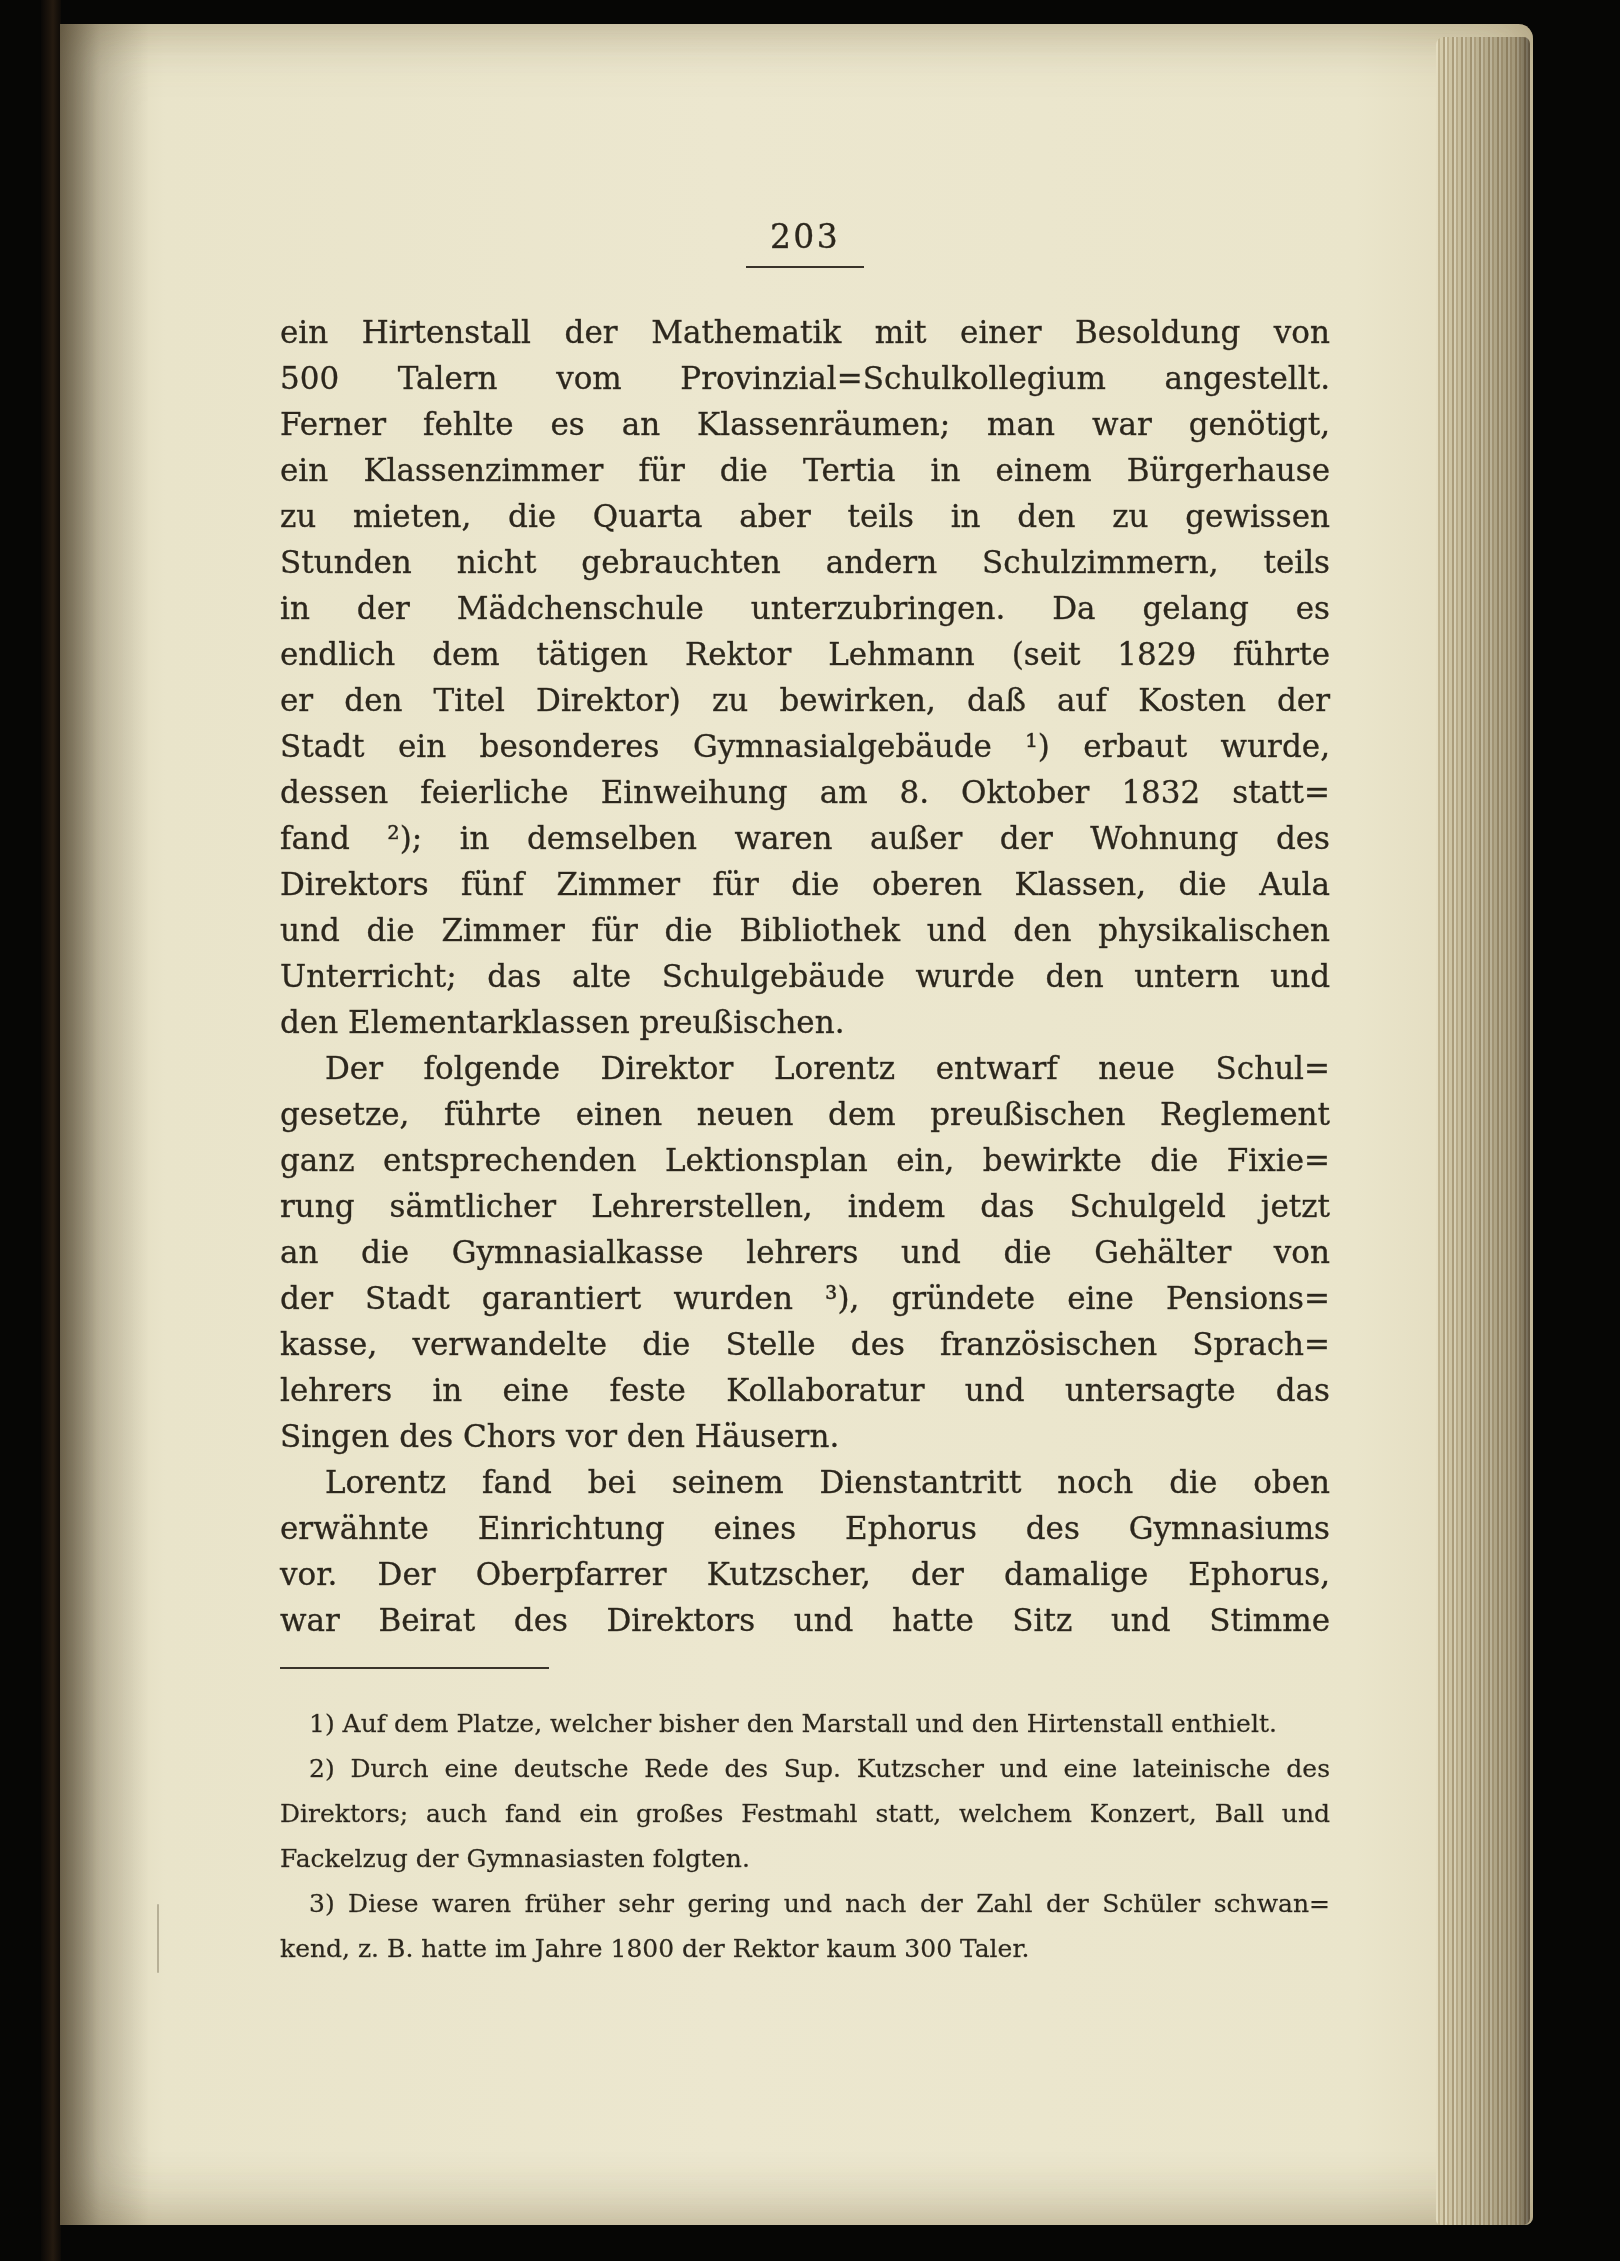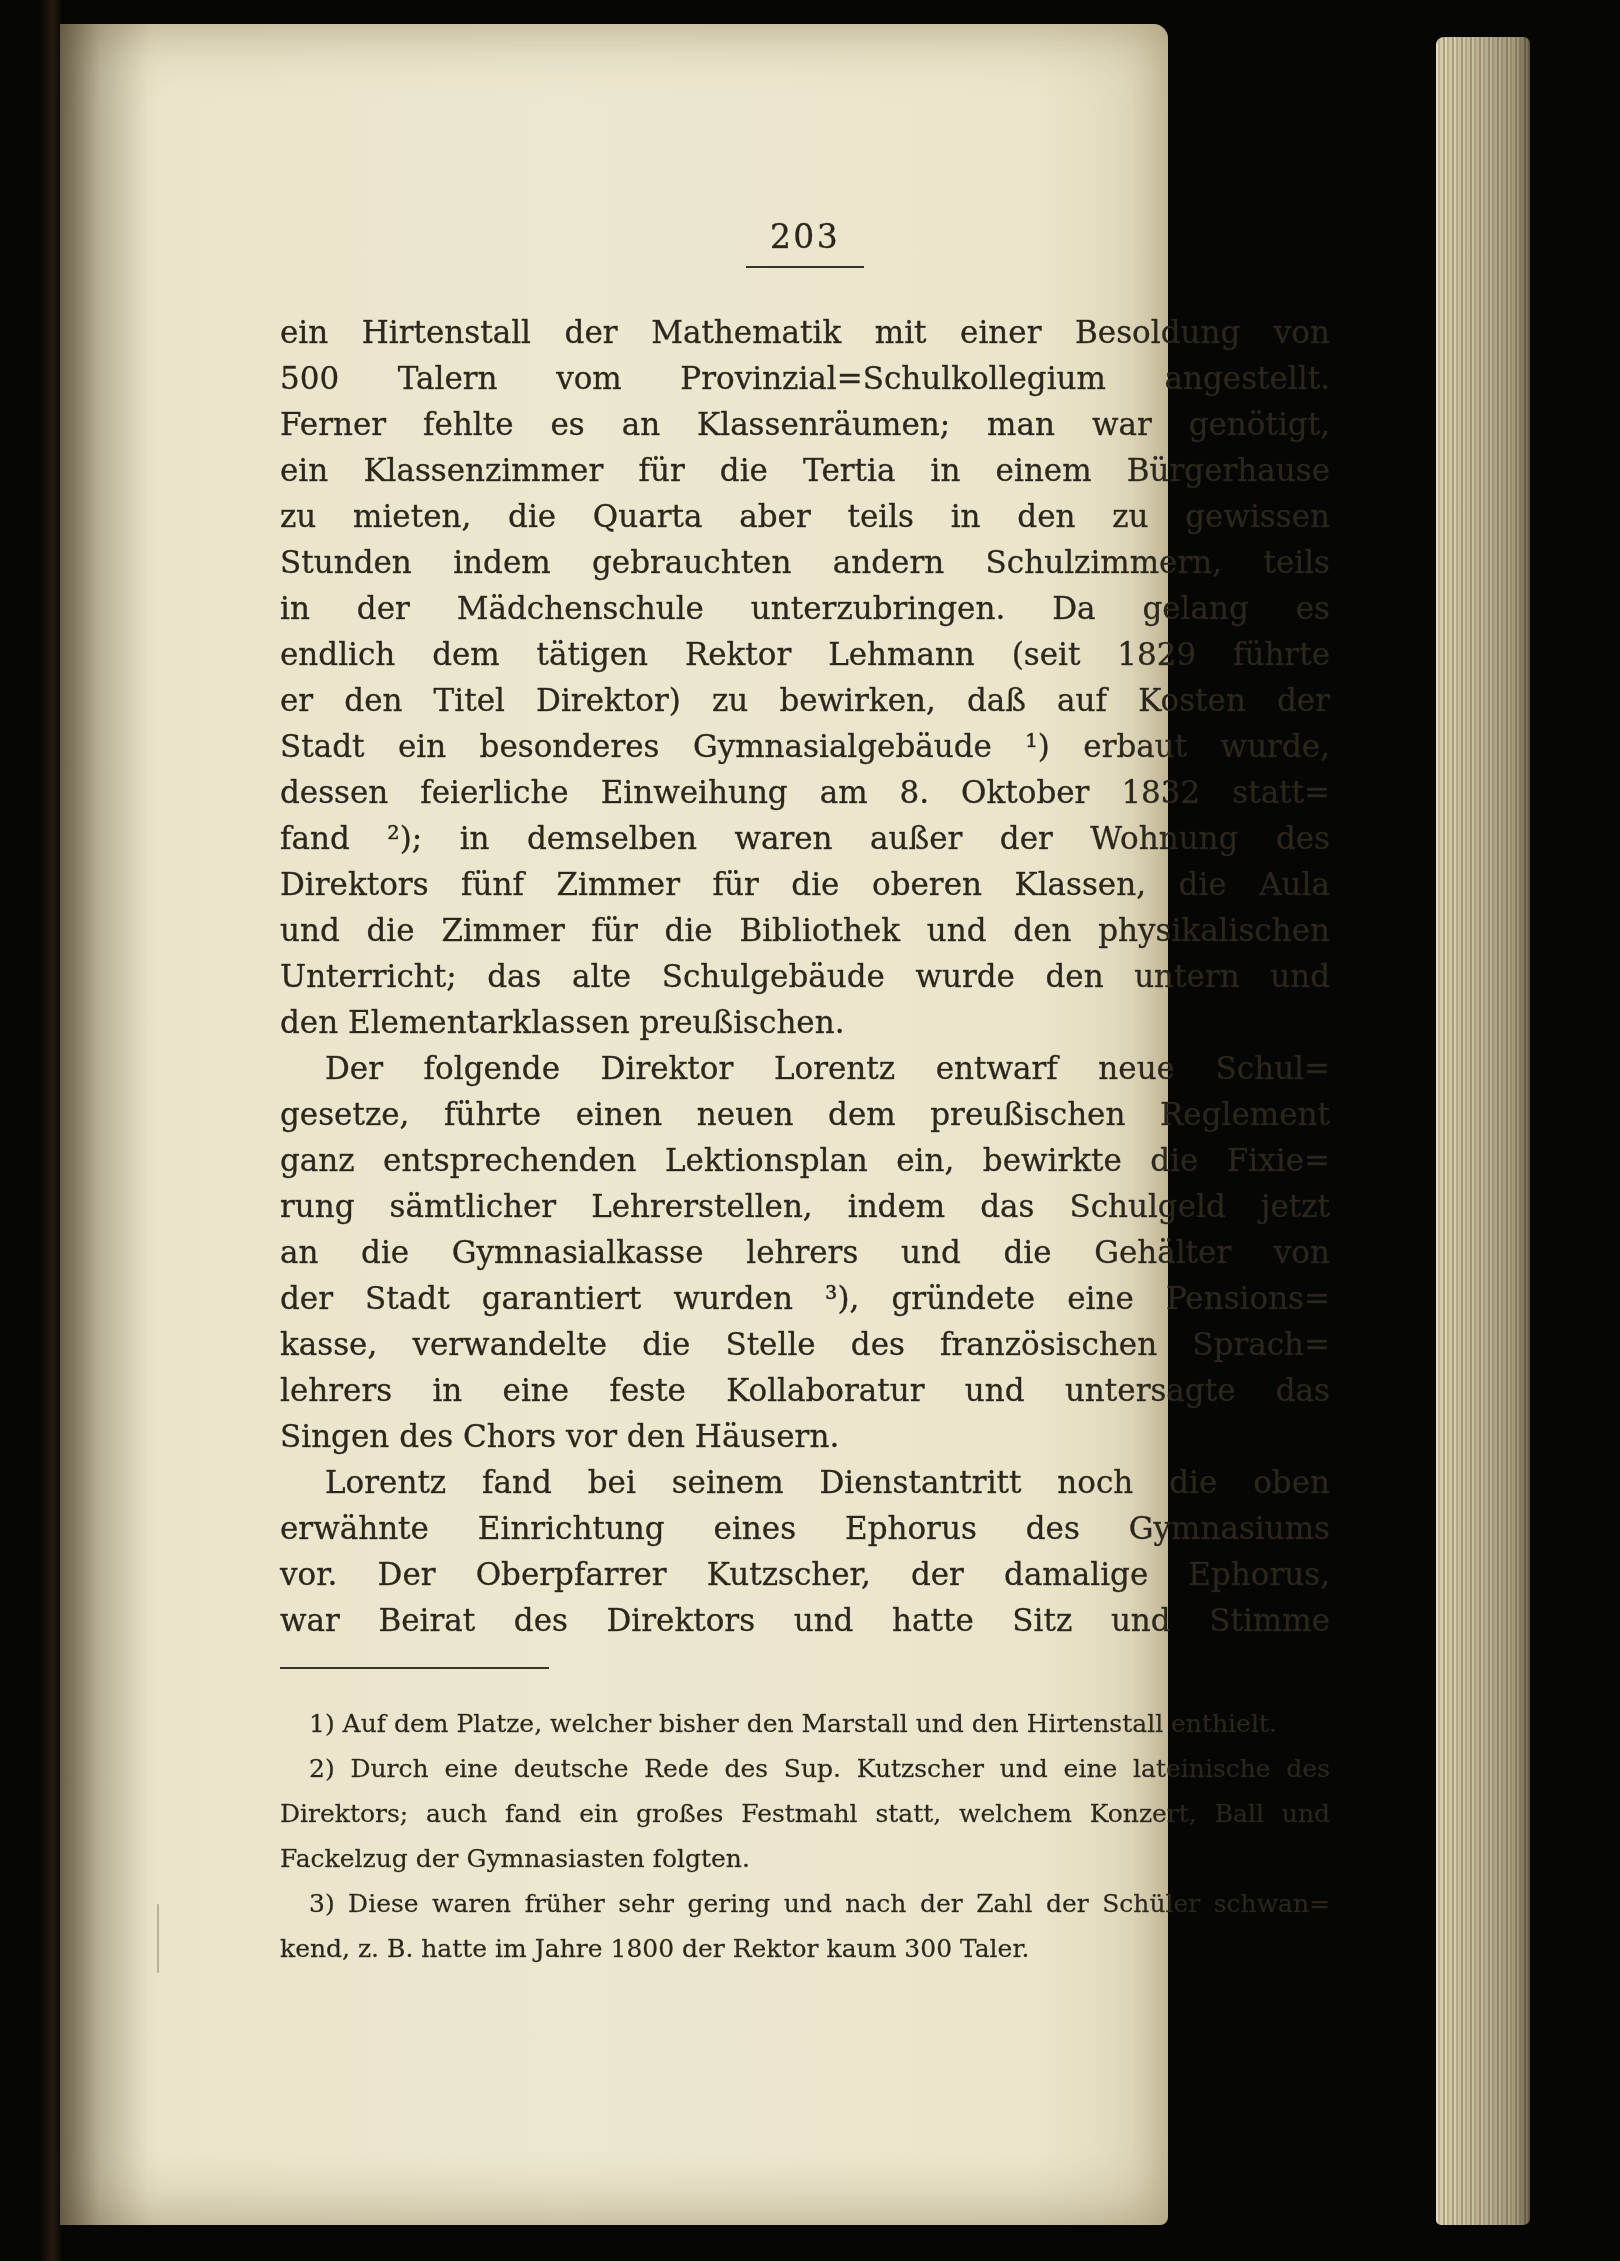--- a/index.html
+++ b/index.html
@@ -10,21 +10,21 @@
     overflow:hidden;
     font-family:"DejaVu Serif", serif;
   }
   
   .cover-sliver{
     position:absolute;left:41px;top:0;width:19.5px;height:100%;
     background:linear-gradient(90deg,#0a0806,#241a10 60%,#0d0a07);
   }
   
   .page{
-    position:absolute;left:60px;top:24px;width:1108px;height:2201px;
+    position:absolute;left:60px;top:24px;width:1473px;height:2201px;
     background:linear-gradient(90deg,#c9c1a5 0px,#ddd6ba 36px,#e9e4ca 105px,#ece7cf 45%,#eae5cb 88%,#ded6b8 100%);
     border-radius:0 14.6px 8px 0;
     box-shadow:inset 0 0 73px rgba(110,90,50,.22), inset 0 -20px 49px rgba(110,90,50,.18), inset 0 14.6px 36px rgba(110,90,50,.15);
   }
   .gutter-shadow{
     position:absolute;left:0;top:0;bottom:0;width:89px;
     background:linear-gradient(90deg,rgba(35,25,12,.50),rgba(35,25,12,.18) 45%,rgba(35,25,12,0));
     border-radius:0;
     pointer-events:none;
   }
@@ -81,21 +81,21 @@
     <div class="text-area">
       <div class="page-number">203</div>
 
       <div class="main-text">
           <div class="para">
             <div class="line">ein Hirtenstall der Mathematik mit einer Besoldung von</div>
             <div class="line">500 Talern vom Provinzial=Schulkollegium angestellt.</div>
             <div class="line">Ferner fehlte es an Klassenräumen; man war genötigt,</div>
             <div class="line">ein Klassenzimmer für die Tertia in einem Bürgerhause</div>
             <div class="line">zu mieten, die Quarta aber teils in den zu gewissen</div>
-            <div class="line">Stunden indem gebrauchten andern Schulzimmern, teils</div>
+            <div class="line">Stunden nicht gebrauchten andern Schulzimmern, teils</div>
             <div class="line">in der Mädchenschule unterzubringen. Da gelang es</div>
             <div class="line">endlich dem tätigen Rektor Lehmann (seit 1829 führte</div>
             <div class="line">er den Titel Direktor) zu bewirken, daß auf Kosten der</div>
             <div class="line">Stadt ein besonderes Gymnasialgebäude ¹) erbaut wurde,</div>
             <div class="line">dessen feierliche Einweihung am 8. Oktober 1832 statt=</div>
             <div class="line">fand ²); in demselben waren außer der Wohnung des</div>
             <div class="line">Direktors fünf Zimmer für die oberen Klassen, die Aula</div>
             <div class="line">und die Zimmer für die Bibliothek und den physikalischen</div>
             <div class="line">Unterricht; das alte Schulgebäude wurde den untern und</div>
             <div class="line last">den Elementarklassen preußischen.</div>

